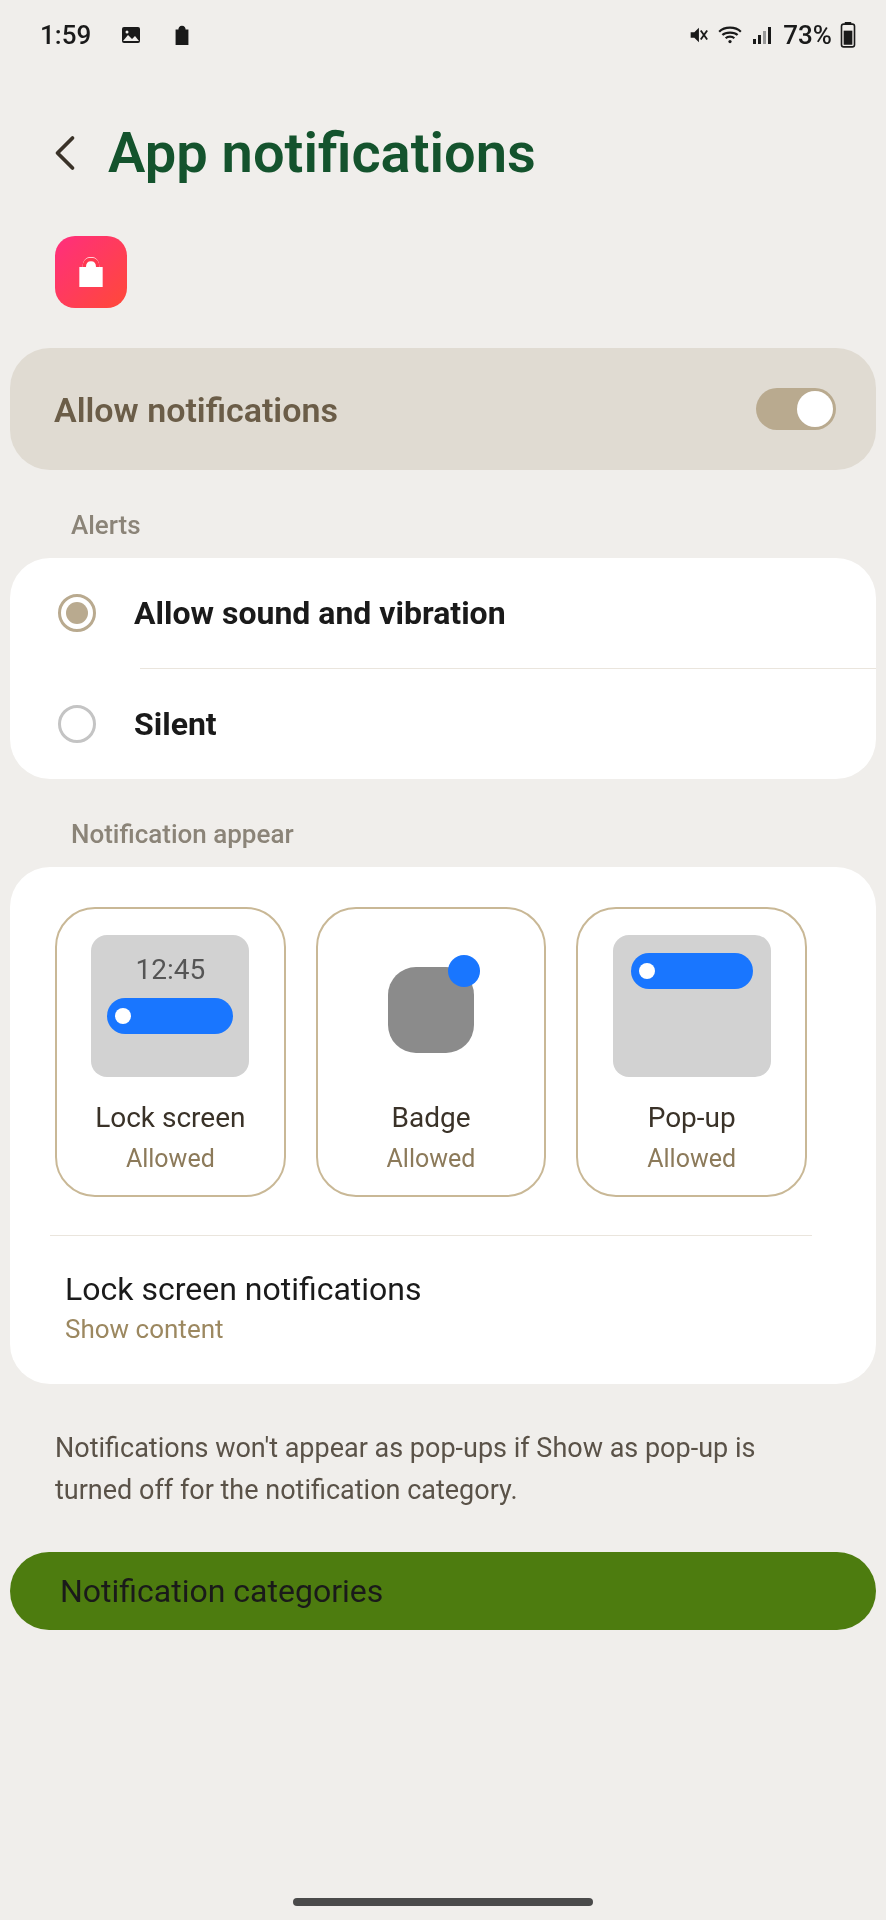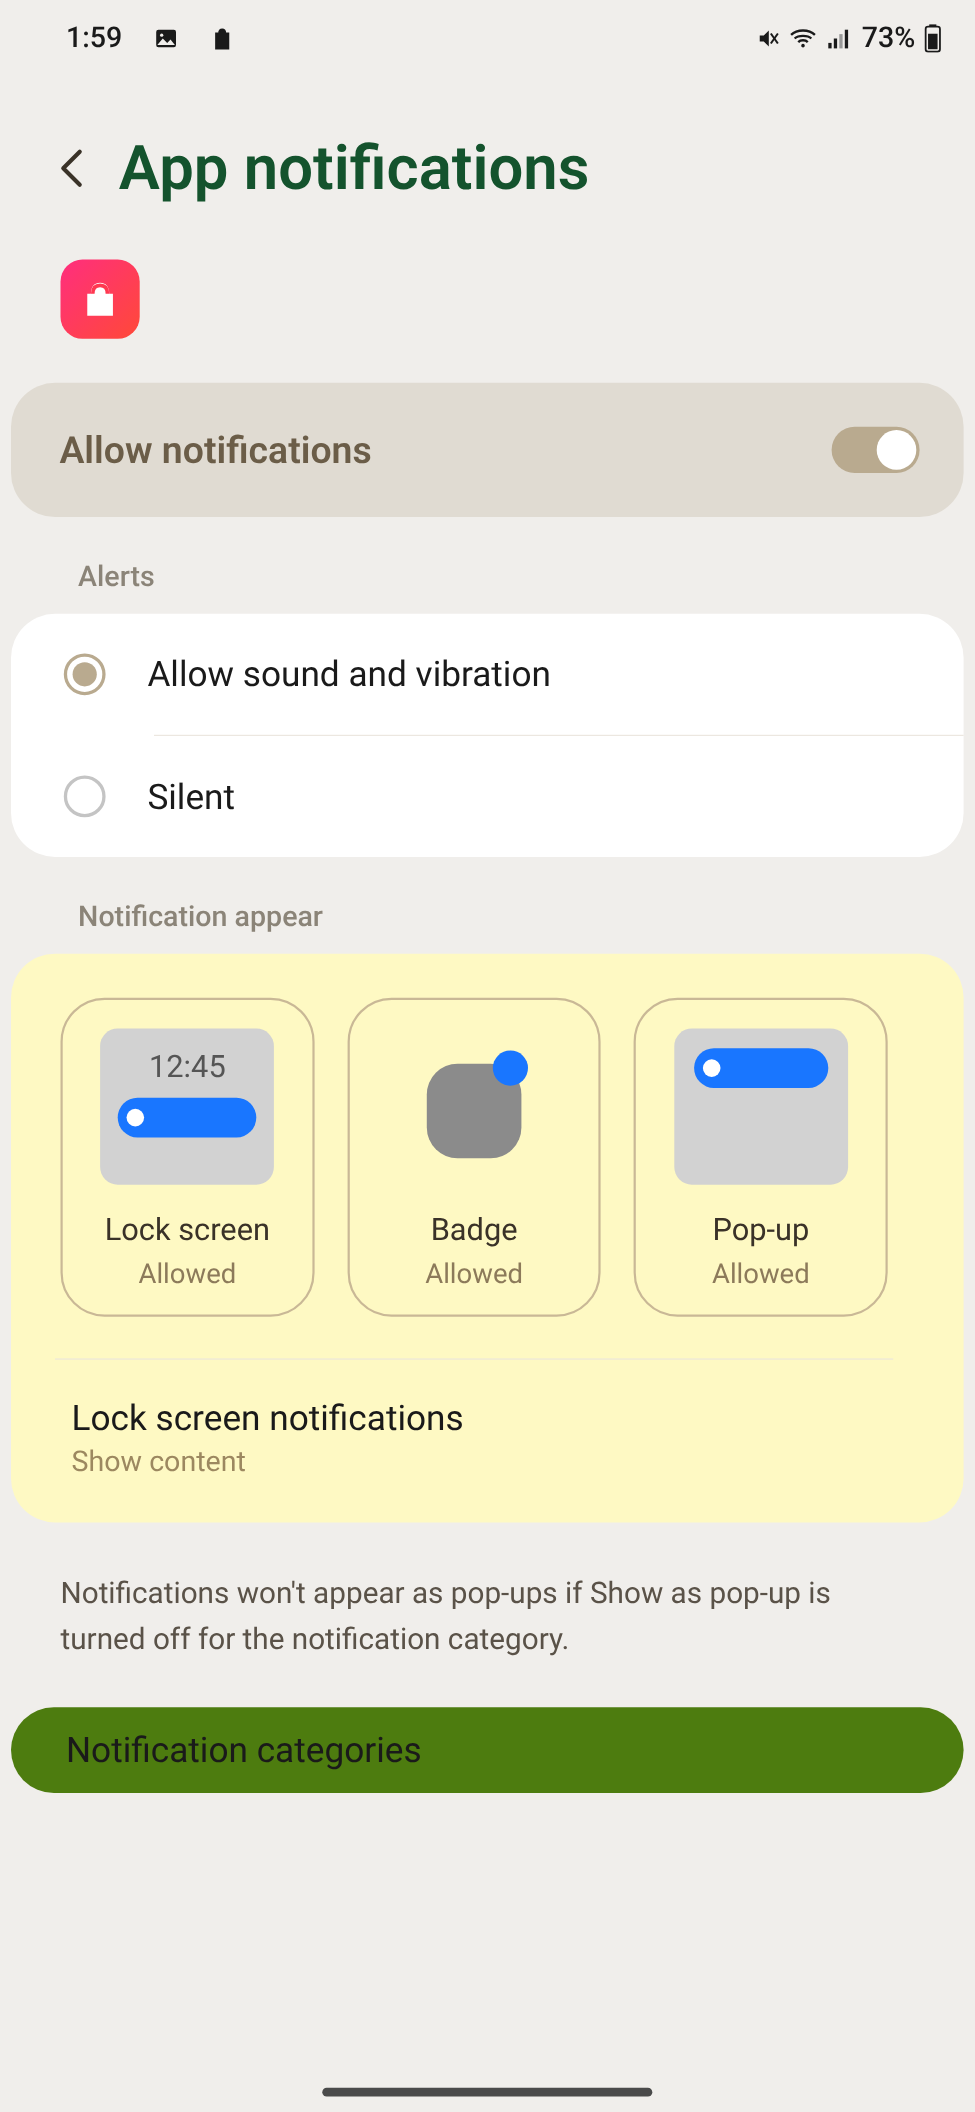--- a/index.html
+++ b/index.html
@@ -13,21 +13,21 @@
   }
   .status-bar {
     display: flex;
     justify-content: space-between;
     align-items: center;
     padding: 20px 30px 10px 40px;
     font-size: 26px;
     font-weight: 500;
     color: #1a1a1a;
   }
-  .status-left { display: flex; align-items: center; gap: 28px; margin-left: 20px; }
+  .status-left { display: flex; align-items: center; gap: 28px; }
   .status-right { display: flex; align-items: center; gap: 8px; }
   .status-icon { display: inline-flex; }
   .header {
     display: flex;
     align-items: center;
     padding: 60px 50px 30px 50px;
     gap: 28px;
   }
   .back-icon { display: inline-flex; }
   .header-title {
@@ -82,20 +82,21 @@
   .section-label {
     padding: 40px 55px 18px 71px;
     font-size: 26px;
     color: #8b8478;
     font-weight: 500;
   }
   .card {
     margin: 0 10px;
     background: #fff;
     border-radius: 40px;
+    font-weight: bold;
   }
   .radio-row {
     display: flex;
     align-items: center;
     padding: 36px 40px 36px 48px;
     gap: 38px;
   }
   .radio-label { font-size: 32px; color: #1a1a1a; flex: 1; }
   .radio-outer {
     width: 38px;
@@ -113,21 +114,21 @@
     border-radius: 50%;
     background: #b9aa8f;
   }
   .radio-divider {
     margin-left: 130px;
     height: 1px;
     background: #eae5dd;
   }
   .types-card {
     margin: 0 10px;
-    background: #fef9c3;
+    background: #ffffff;
     border-radius: 40px;
     padding: 40px 69px 40px 45px;
   }
   .types-grid {
     display: flex;
     gap: 30px;
     justify-content: space-between;
   }
   .type-tile {
     flex: 1;

